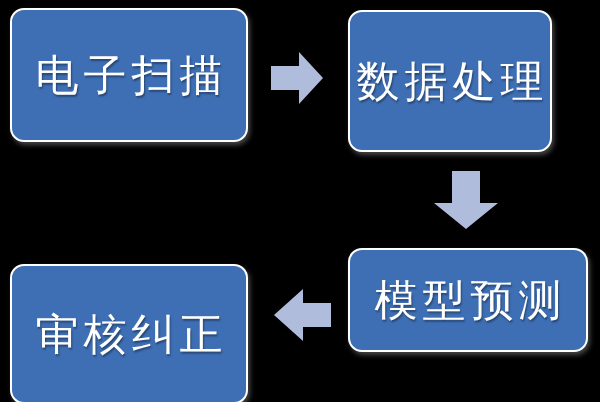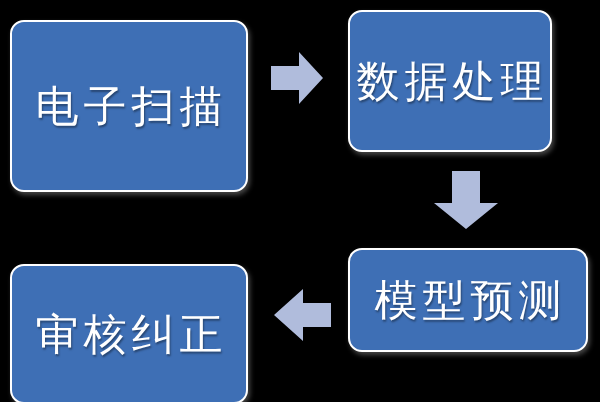--- a/index.html
+++ b/index.html
@@ -32,21 +32,21 @@
     color: #FFFFFF;
     font-size: 43px;
     line-height: 1;
     letter-spacing: 5px;
     text-indent: 5px;
     white-space: nowrap;
     text-shadow: 1px 2px 2px rgba(0,0,0,0.38);
     font-family: "Liberation Serif", "DejaVu Serif", serif;
   }
 
-  #node-scan      { left: 10px;  top: 20px;  width: 238px; height: 172px; }
+  #node-scan      { left: 10px;  top: 8px;  width: 238px; height: 134px; }
   #node-process   { left: 348px; top: 10px;  width: 204px; height: 142px; }
   #node-review    { left: 10px;  top: 264px; width: 238px; height: 140px; }
   #node-predict   { left: 348px; top: 248px; width: 240px; height: 104px; }
 
   
   .arrow {
     position: absolute;
   }
   .arrow svg { display: block; }
 

